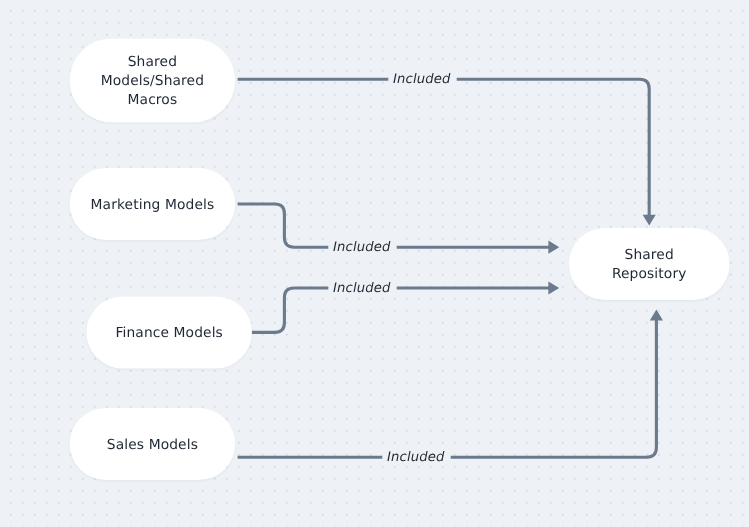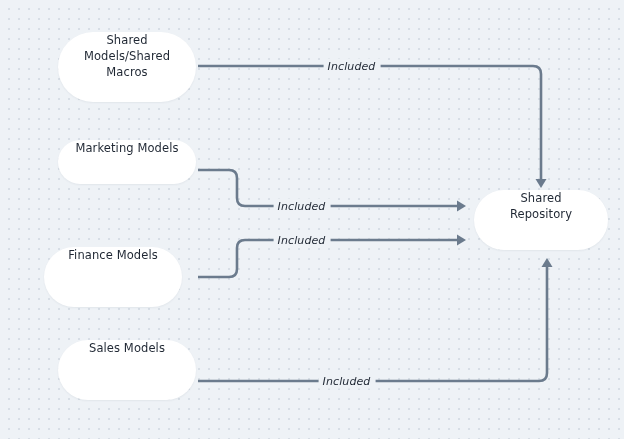--- a/index.html
+++ b/index.html
@@ -27,20 +27,21 @@
     top: 0;
     width: 624px;
     height: 439px;
   }
   .node {
     position: absolute;
     box-sizing: border-box;
     background: #ffffff;
     border-radius: 999px;
     display: flex;
+    align-items: center;
     justify-content: center;
     text-align: center;
     color: #1f2733;
     font-size: 11.5px;
     line-height: 16px;
     letter-spacing: 0.1px;
     box-shadow: 0 1px 2px rgba(30, 45, 65, 0.06);
     z-index: 3;
   }
   .node-label {
@@ -80,24 +81,24 @@
         <polygon points="547,258 541.5,267 552.5,267" fill="#6b7b8d"></polygon>
       </g>
   </svg>
 
   <div id="nodes">
       <div class="node" style="left: 58px; top: 32px; width: 138px; height: 70px; background: rgb(255, 255, 255); color: rgb(31, 39, 51);">
         <span class="node-label">Shared
 Models/Shared
 Macros</span>
       </div>
-      <div class="node" style="left: 58px; top: 140px; width: 138px; height: 44px; background: rgb(255, 255, 255); color: rgb(31, 39, 51);">
+      <div class="node" style="left: 58px; top: 140px; width: 138px; height: 60px; background: rgb(255, 255, 255); color: rgb(31, 39, 51);">
         <span class="node-label">Marketing Models</span>
       </div>
-      <div class="node" style="left: 44px; top: 247px; width: 138px; height: 60px; background: rgb(255, 255, 255); color: rgb(31, 39, 51);">
+      <div class="node" style="left: 72px; top: 247px; width: 138px; height: 60px; background: rgb(255, 255, 255); color: rgb(31, 39, 51);">
         <span class="node-label">Finance Models</span>
       </div>
       <div class="node" style="left: 58px; top: 340px; width: 138px; height: 60px; background: rgb(255, 255, 255); color: rgb(31, 39, 51);">
         <span class="node-label">Sales Models</span>
       </div>
       <div class="node" style="left: 474px; top: 190px; width: 134px; height: 60px; background: rgb(255, 255, 255); color: rgb(31, 39, 51);">
         <span class="node-label">Shared Repository</span>
       </div>
     </div>
   <div id="edge-labels">

